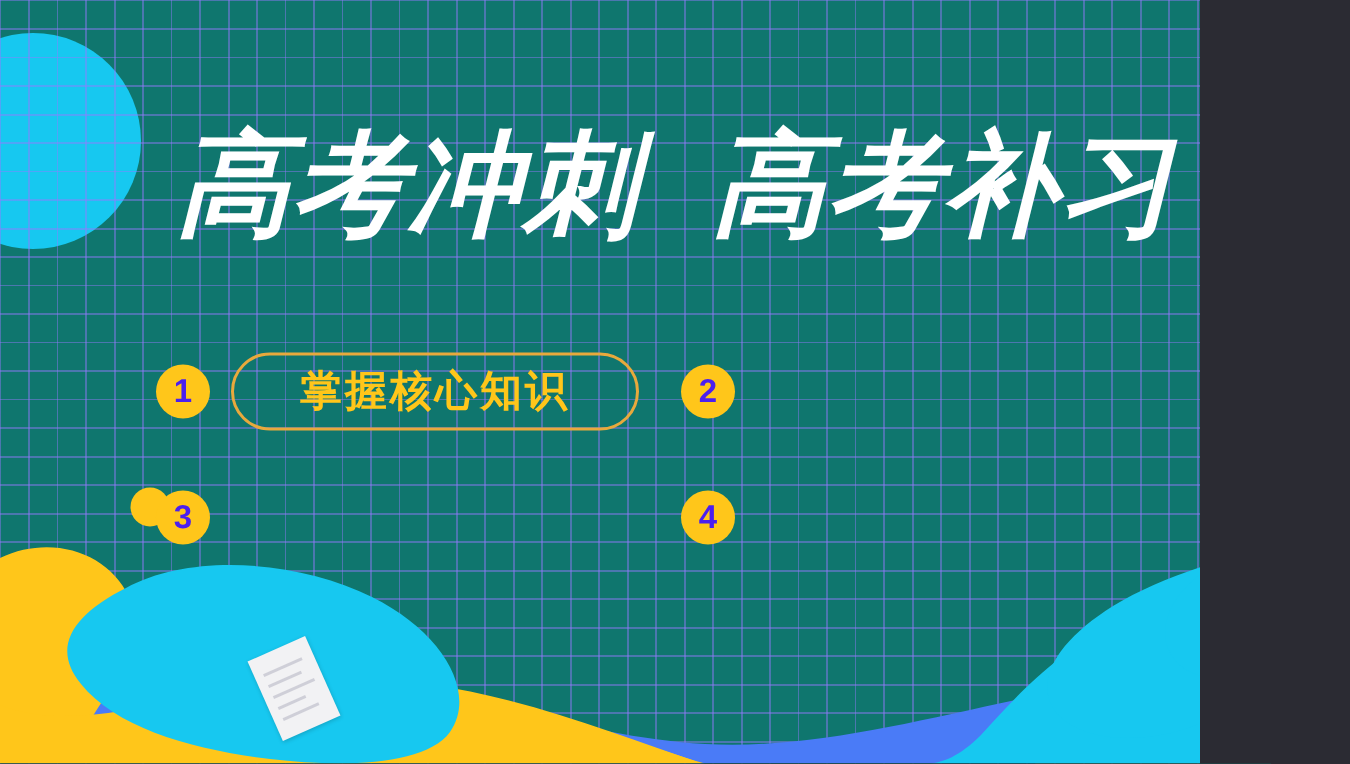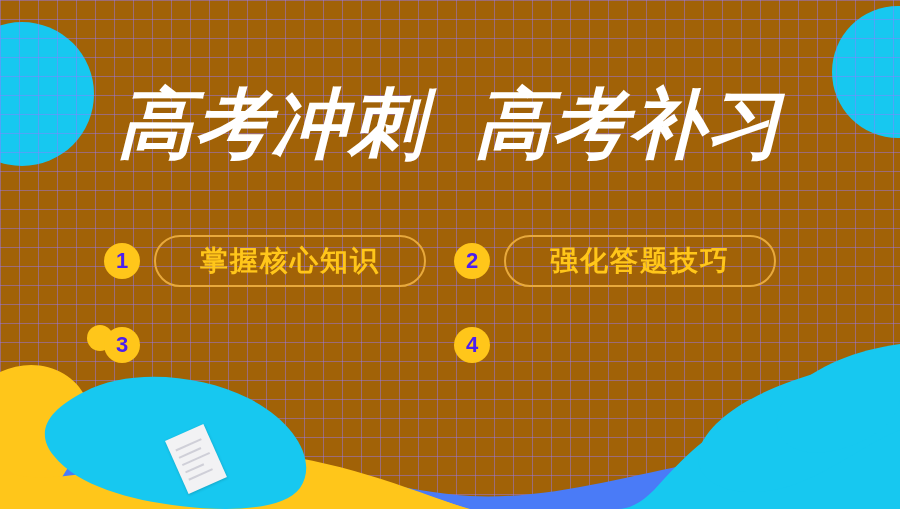--- a/index.html
+++ b/index.html
@@ -2,24 +2,24 @@
 <html><head>
 <meta charset="utf-8">
 <style>
   html, body {
     margin: 0;
     padding: 0;
     background: #2b2b33;
   }
   #poster {
     position: relative;
-    width: 900px;
+    width: 800px;
     height: 509px;
     overflow: hidden;
-    background: #a16207;
+    background: #0f766e;
     font-family: "Liberation Sans", "DejaVu Sans", sans-serif;
     user-select: none;
   }
 
   
   .grid-layer {
     position: absolute;
     inset: 0;
     background-image:
       repeating-linear-gradient(to right,
@@ -200,23 +200,20 @@
 
       <div class="item">
         <div class="badge">1</div>
         <div class="pill">
           <span class="pill-label">掌握核心知识</span>
         </div>
       </div>
 
       <div class="item">
         <div class="badge">2</div>
-        <div class="pill">
-          <span class="pill-label">强化答题技巧</span>
-        </div>
       </div>
 
       <div class="item">
         <div class="badge">3</div>
       </div>
 
       <div class="item">
         <div class="badge">4</div>
       </div>
 

